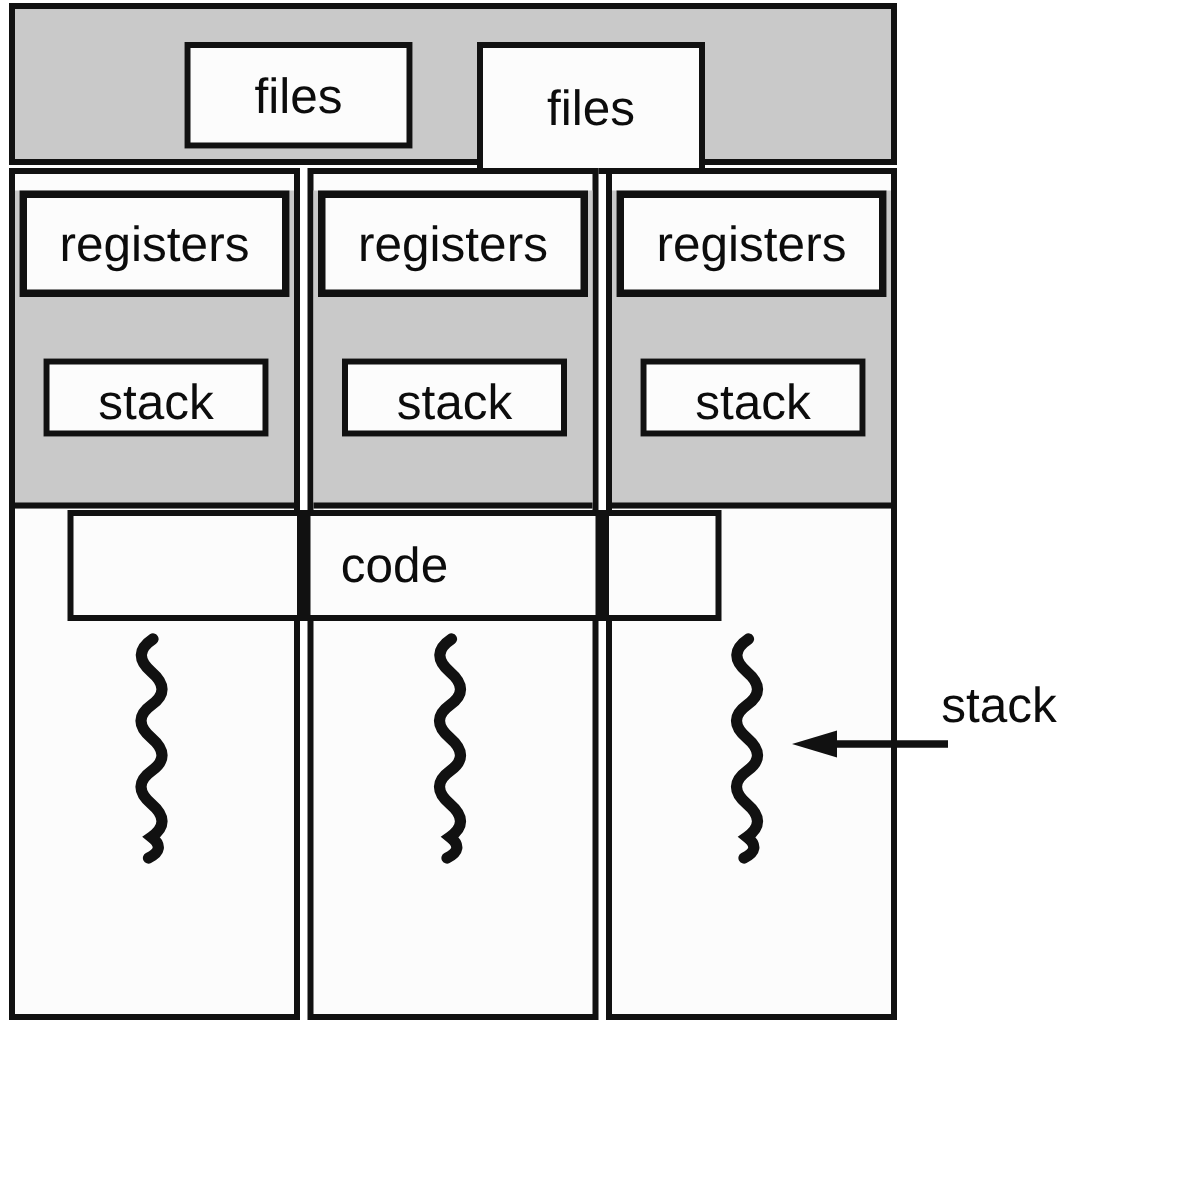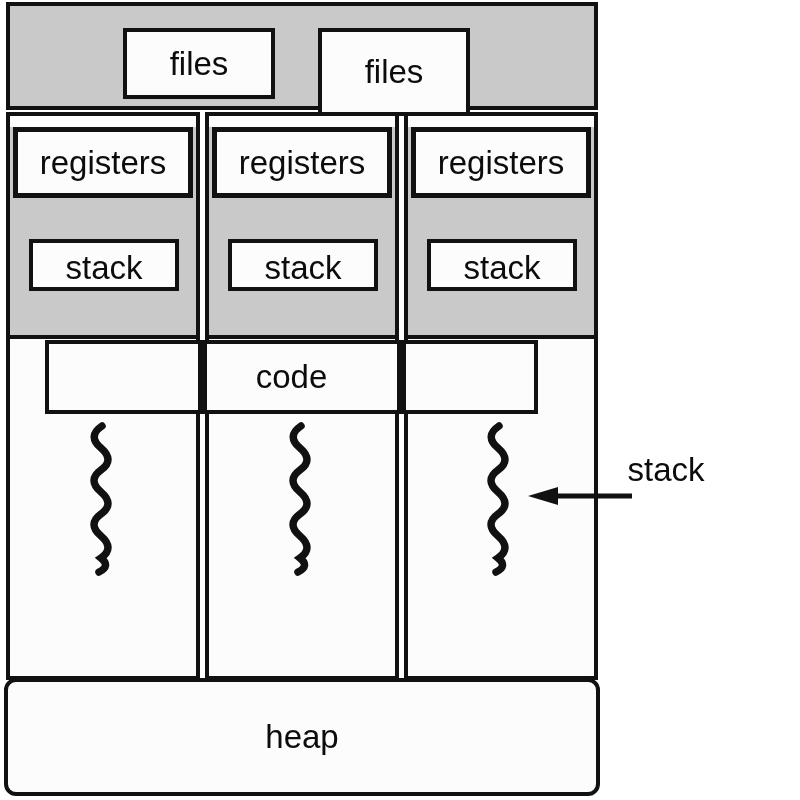--- a/index.html
+++ b/index.html
@@ -67,21 +67,21 @@
   .stack-box {
     margin: 41px 17px 0 19px;
     height: 52px;
     background: var(--fill);
     border: 4px solid var(--line);
     align-items: flex-end;
   }
 
   
   #code-box {
-    left: 45px; top: 340px; width: 493px; height: 74px;
+    left: 45px; top: 340px; width: 436px; height: 74px;
     background: var(--fill);
     border: 4px solid var(--line);
     z-index: 5;
     font-size: 34px;
   }
   .divider-overlay {
     top: 340px; width: 9px; height: 74px;
     background: var(--line);
     z-index: 6;
   }
@@ -177,17 +177,14 @@
   <svg id="squiggle-3" class="abs squiggle" viewBox="0 0 34 154">
     <path d="M18 4 Q3 14 17 26 T17 48 T17 70 T17 92 T17 114 T17 136 Q27 144 15 150" fill="none" stroke="#111" stroke-width="7.5" stroke-linecap="round"></path>
   </svg>
 
   <svg id="thread-arrow" class="abs" viewBox="0 0 106 24">
     <line x1="24" y1="12" x2="104" y2="12" stroke="#111" stroke-width="5"></line>
     <polygon points="0,12 30,3 30,21" fill="#111"></polygon>
   </svg>
   <div id="thread-label" class="abs label">stack</div>
 
-  <div id="heap-box" class="abs center">
-    <span class="label">heap</span>
-  </div>
 
 </div>
 
 </body></html>

